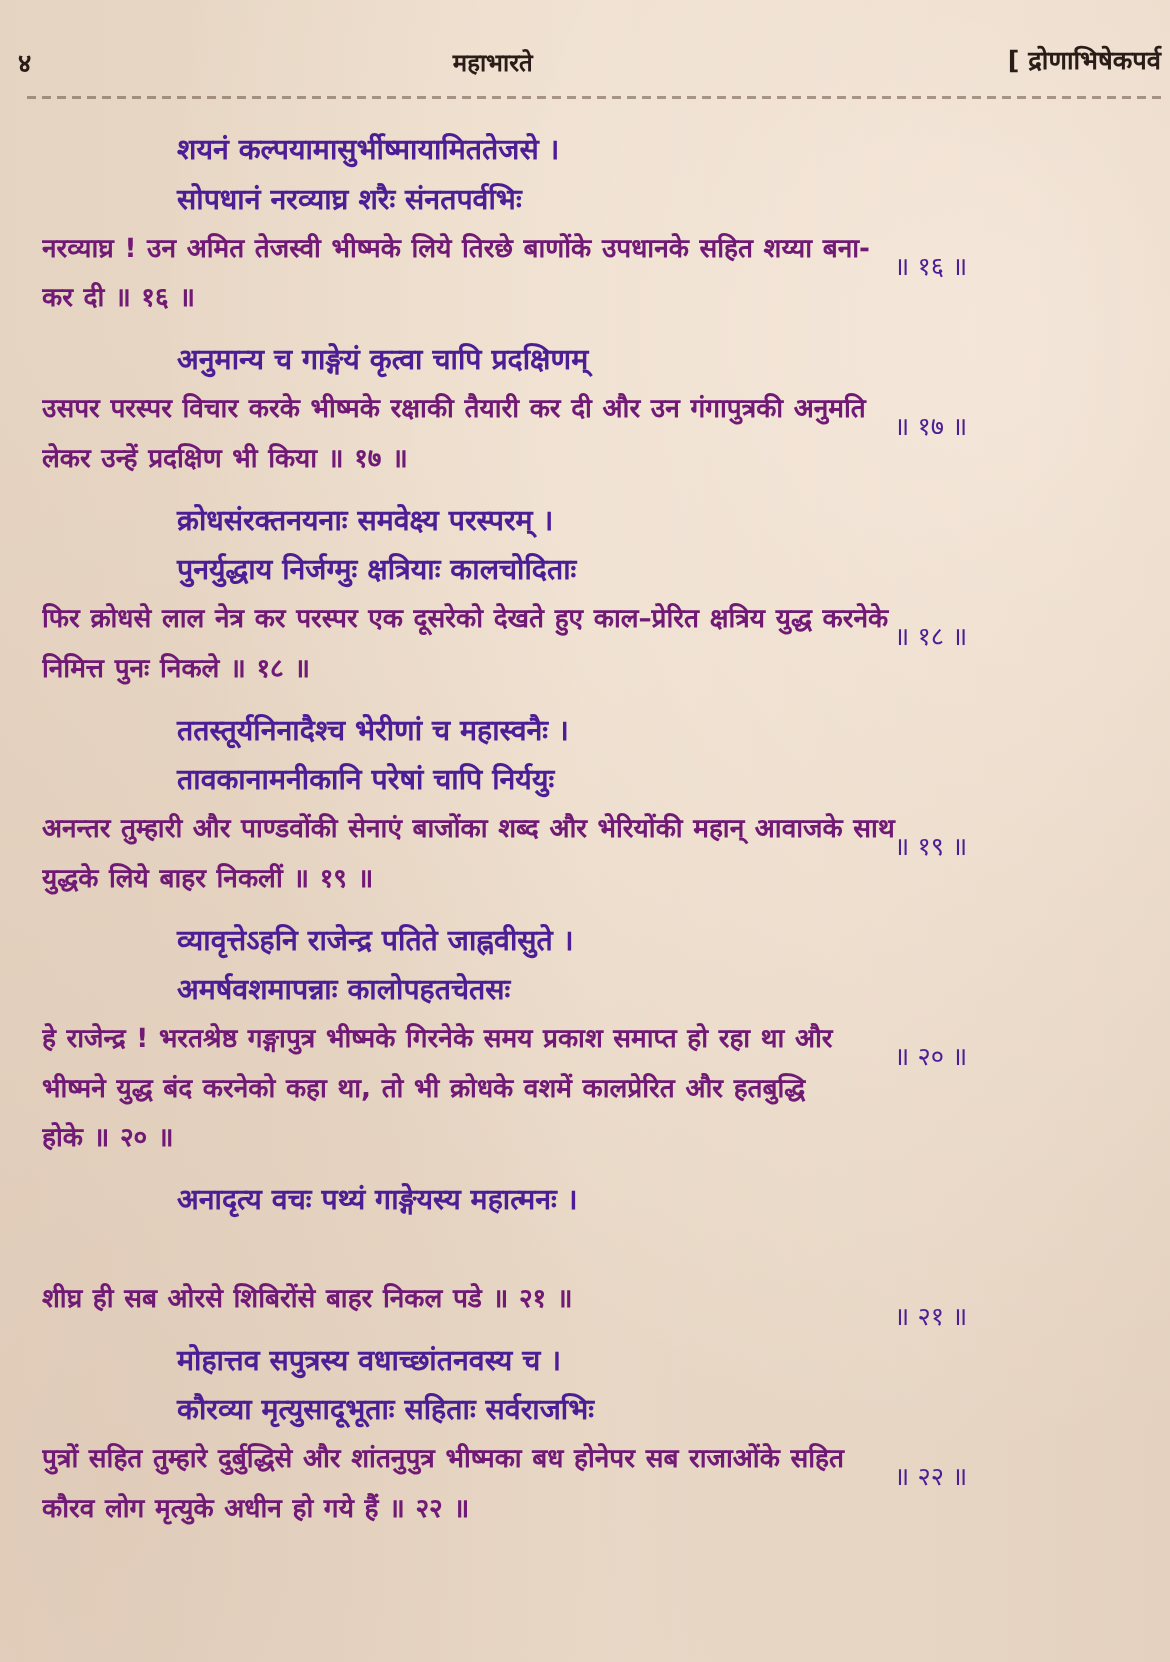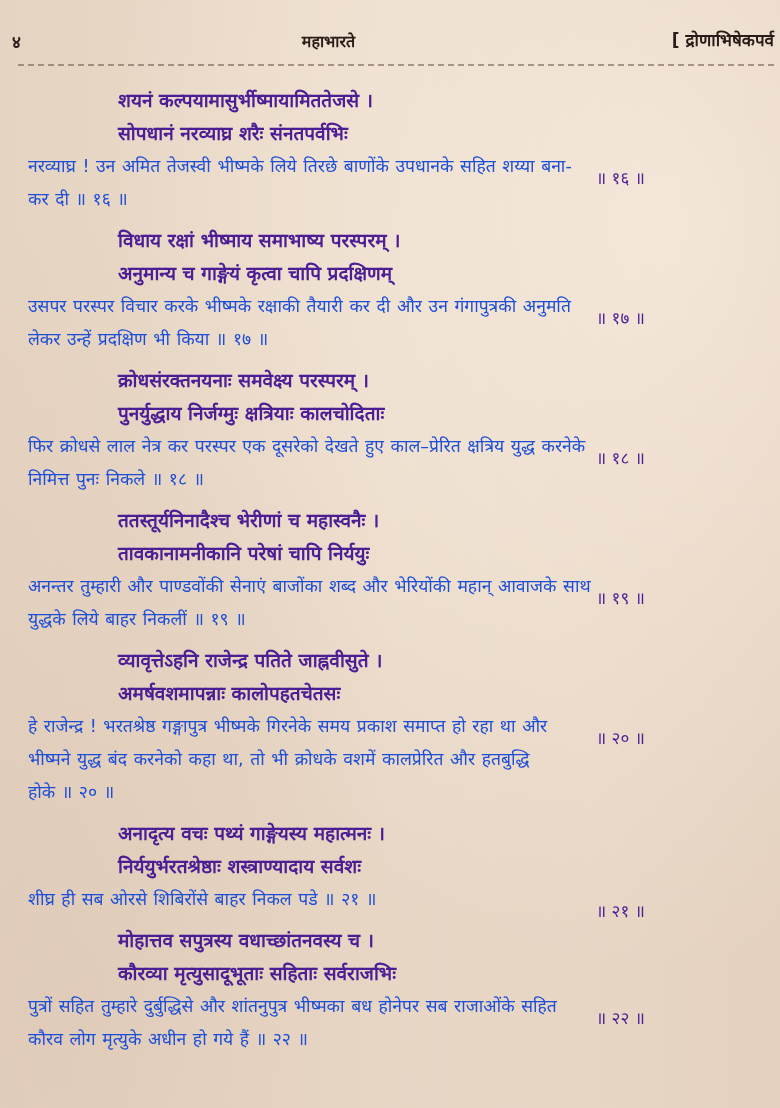--- a/index.html
+++ b/index.html
@@ -88,23 +88,23 @@
   .verse-num {
     position: absolute;
     left: 568px;
     top: 0;
     font-size: 17px;
     font-weight: normal;
     margin-top: 45px;
   }
   .translation {
     font-size: 17.5px;
-    font-weight: normal;
+    font-weight: bold;
     line-height: 33px;
-    color: #1d4ed8;
+    color: #701a75;
     text-align: justify;
     margin-bottom: 8px;
     word-spacing: 1px;
   }
   .translation .line {
     display: block;
     white-space: nowrap;
     overflow: hidden;
   }
 </style>
@@ -124,21 +124,20 @@
     <div class="verse-block">
       <div class="sk-line"><span>शयनं कल्पयामासुर्भीष्मायामिततेजसे ।</span></div>
       <div class="sk-line"><span>सोपधानं नरव्याघ्र शरैः संनतपर्वभिः</span><span class="verse-num">॥ १६ ॥</span></div>
       <div class="translation">
         <span class="line">नरव्याघ्र ! उन अमित तेजस्वी भीष्मके लिये तिरछे बाणोंके उपधानके सहित  शय्या बना-</span>
         <span class="line">कर दी ॥ १६ ॥</span>
       </div>
     </div>
 
     <div class="verse-block">
-      <div class="sk-line"><span>विधाय रक्षां भीष्माय समाभाष्य परस्परम् ।</span></div>
       <div class="sk-line"><span>अनुमान्य च गाङ्गेयं कृत्वा चापि प्रदक्षिणम्</span><span class="verse-num">॥ १७ ॥</span></div>
       <div class="translation">
         <span class="line">उसपर परस्पर विचार करके भीष्मके रक्षाकी तैयारी कर दी और उन गंगापुत्रकी  अनुमति</span>
         <span class="line">लेकर उन्हें प्रदक्षिण भी किया ॥ १७ ॥</span>
       </div>
     </div>
 
     <div class="verse-block">
       <div class="sk-line"><span>क्रोधसंरक्तनयनाः समवेक्ष्य परस्परम् ।</span></div>
       <div class="sk-line"><span>पुनर्युद्धाय निर्जग्मुः क्षत्रियाः कालचोदिताः</span><span class="verse-num">॥ १८ ॥</span></div>
@@ -162,21 +161,21 @@
       <div class="sk-line"><span>अमर्षवशमापन्नाः कालोपहतचेतसः</span><span class="verse-num">॥ २० ॥</span></div>
       <div class="translation">
         <span class="line">हे राजेन्द्र ! भरतश्रेष्ठ गङ्गापुत्र भीष्मके गिरनेके समय प्रकाश समाप्त हो रहा था और</span>
         <span class="line">भीष्मने युद्ध  बंद करनेको कहा था, तो भी क्रोधके वशमें कालप्रेरित और हतबुद्धि</span>
         <span class="line">होके ॥ २० ॥</span>
       </div>
     </div>
 
     <div class="verse-block">
       <div class="sk-line"><span>अनादृत्य वचः पथ्यं गाङ्गेयस्य महात्मनः ।</span></div>
-      <div class="sk-line"><span>निर्ययुर्भरतश्रेष्ठाः शस्त्राण्यादाय सर्वशः</span><span class="verse-num">॥ २१ ॥</span></div>
+      <div class="sk-line"><span class="verse-num">॥ २१ ॥</span></div>
       <div class="translation">
         <span class="line">शीघ्र ही सब ओरसे शिबिरोंसे बाहर निकल पडे ॥ २१ ॥</span>
       </div>
     </div>
 
     <div class="verse-block">
       <div class="sk-line"><span>मोहात्तव सपुत्रस्य वधाच्छांतनवस्य च ।</span></div>
       <div class="sk-line"><span>कौरव्या मृत्युसादूभूताः सहिताः सर्वराजभिः</span><span class="verse-num">॥ २२ ॥</span></div>
       <div class="translation">
         <span class="line">पुत्रों सहित तुम्हारे दुर्बुद्धिसे और  शांतनुपुत्र भीष्मका  बध होनेपर  सब राजाओंके सहित</span>

